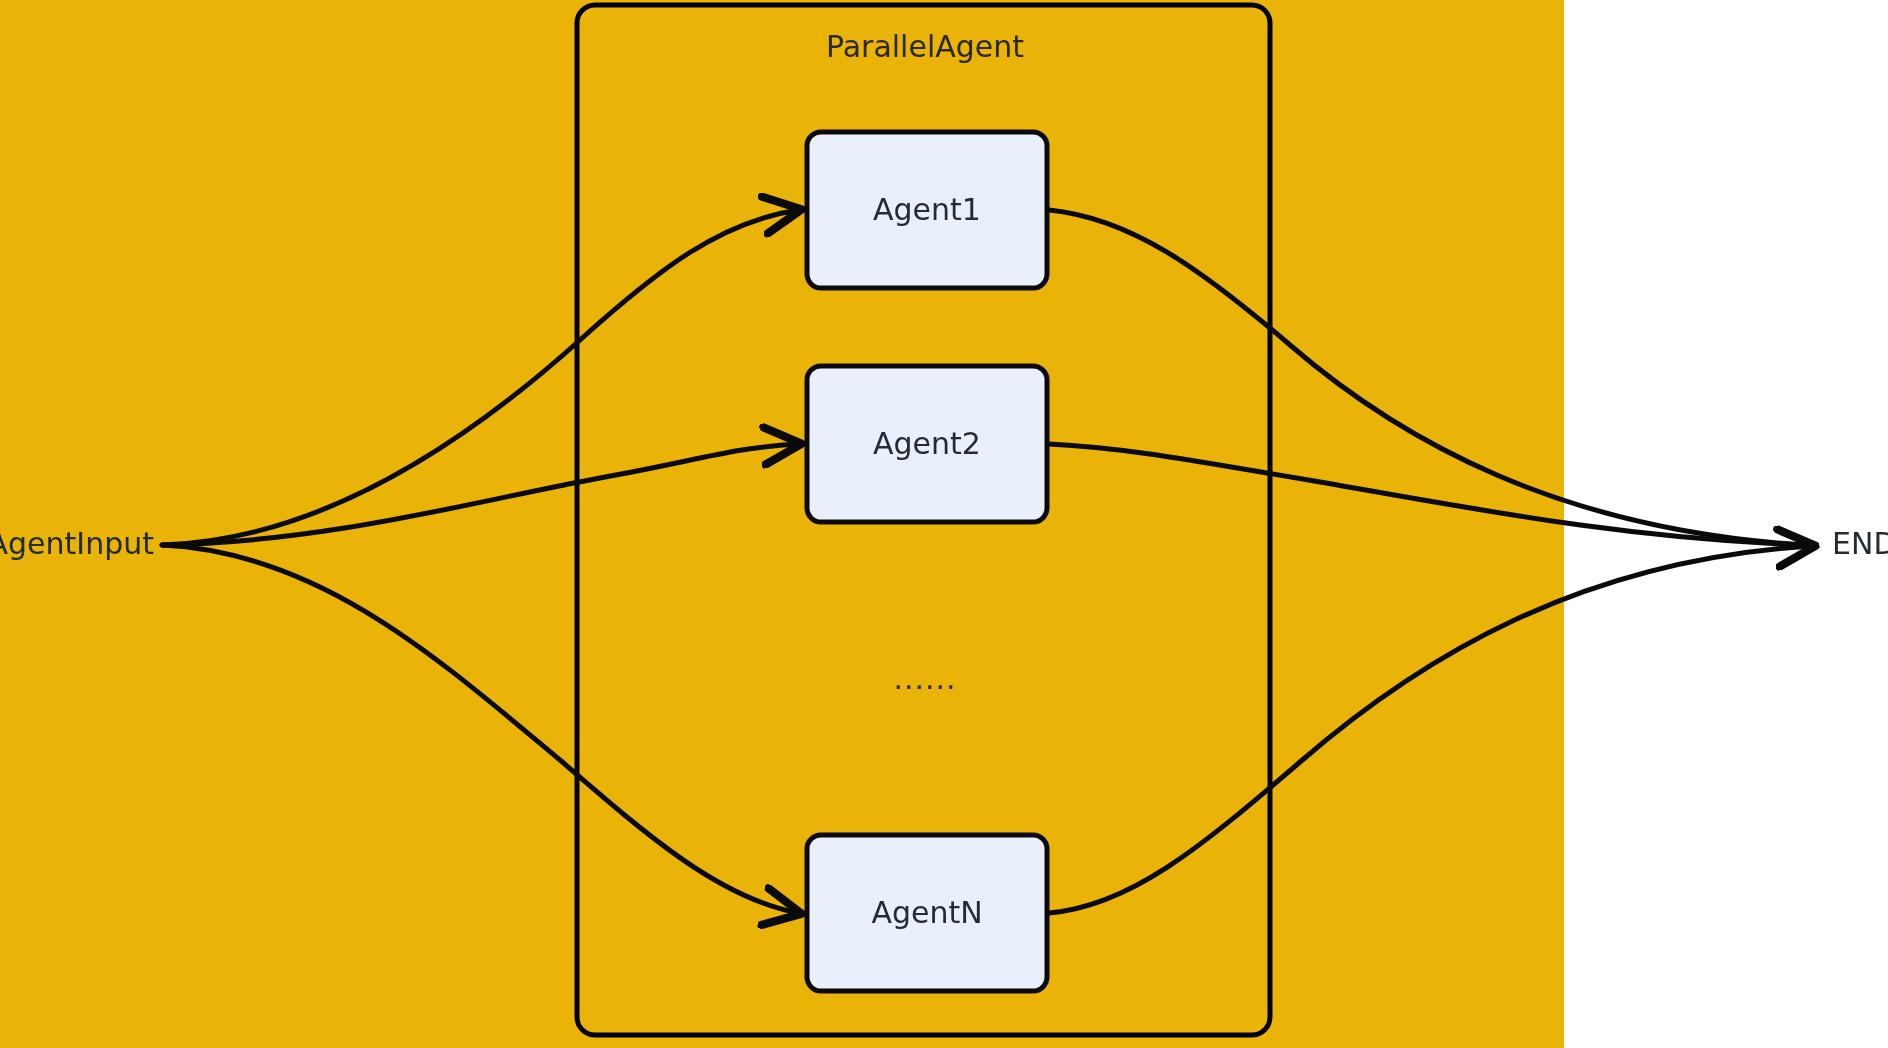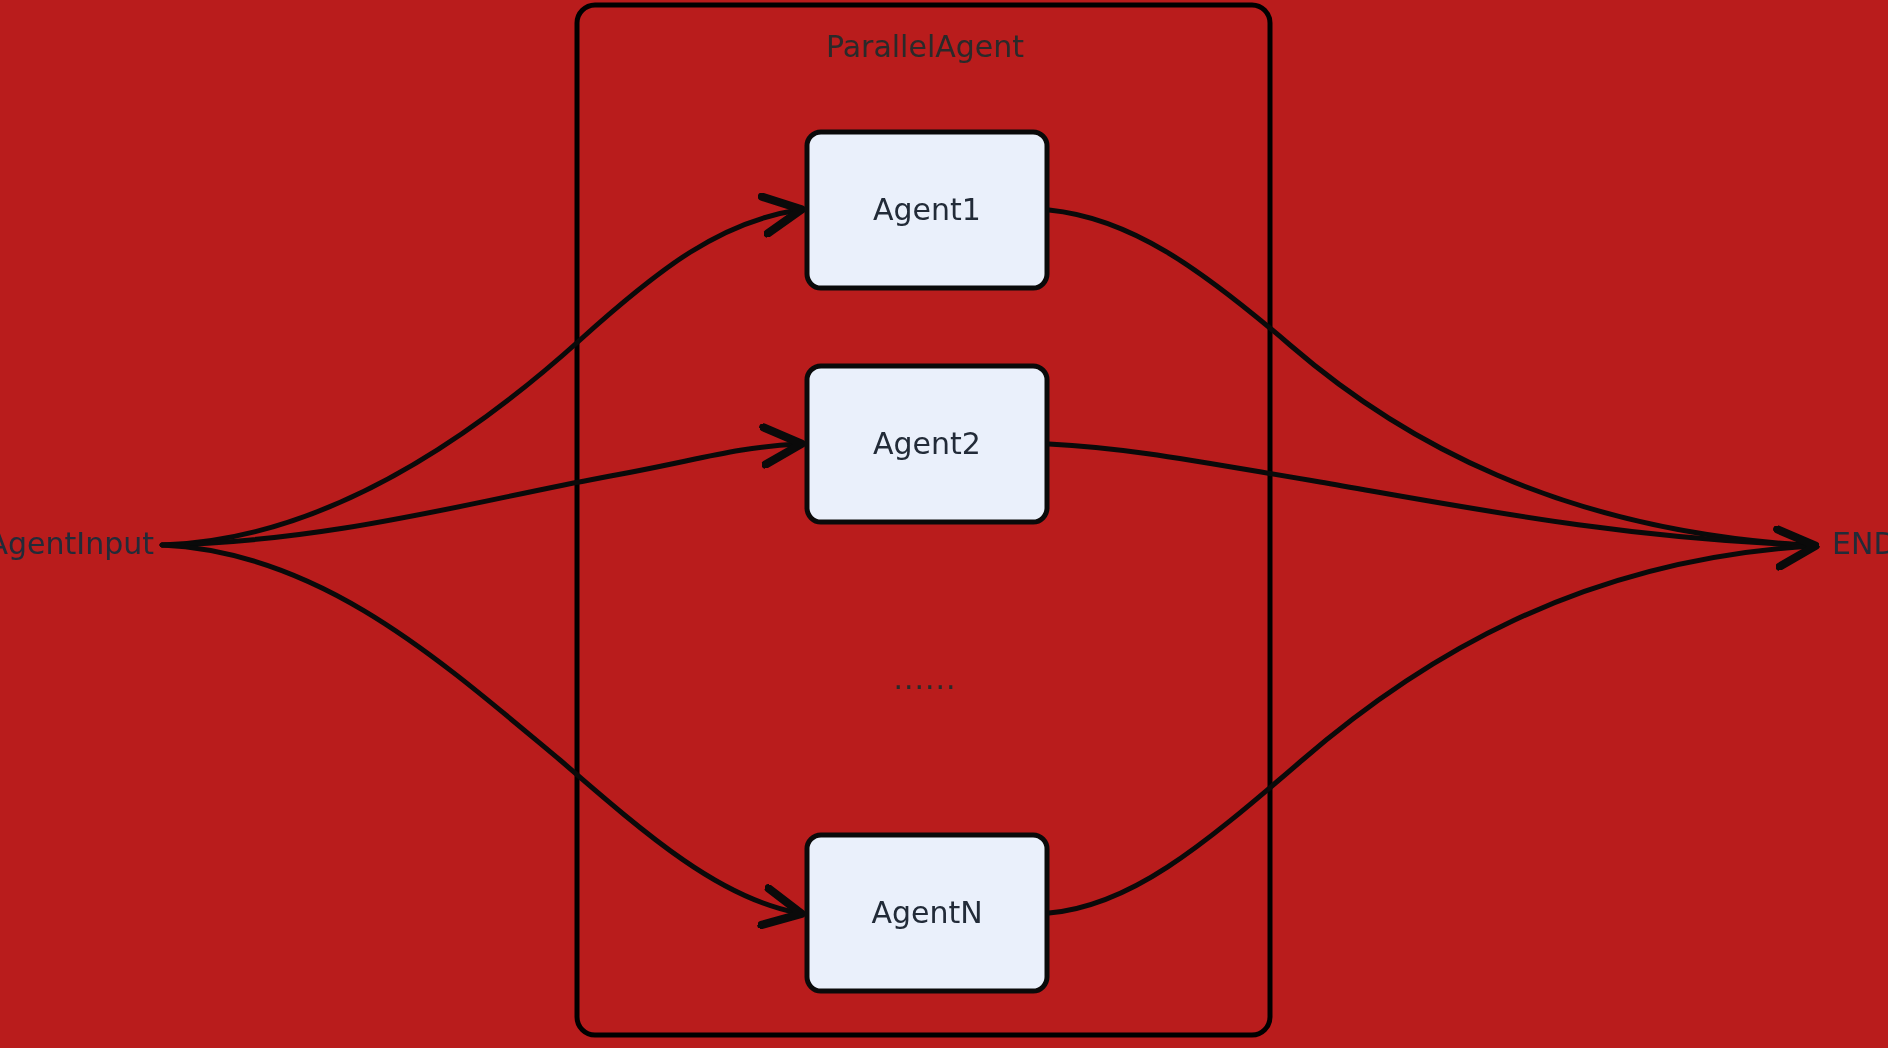--- a/index.html
+++ b/index.html
@@ -9,23 +9,23 @@
     background: #ffffff;
   }
   body {
     width: 1888px;
     height: 1048px;
     overflow: hidden;
     font-family: "DejaVu Sans", "Liberation Sans", sans-serif;
   }
   #diagram-root {
     position: relative;
-    width: 1888px;
+    width: 1564px;
     height: 1048px;
-    background: #b91c1c;
+    background: #eab308;
   }
   #diagram-svg {
     position: absolute;
     top: 0;
     left: 0;
     width: 1888px;
     height: 1048px;
   }
   .edge-path {
     fill: none;

